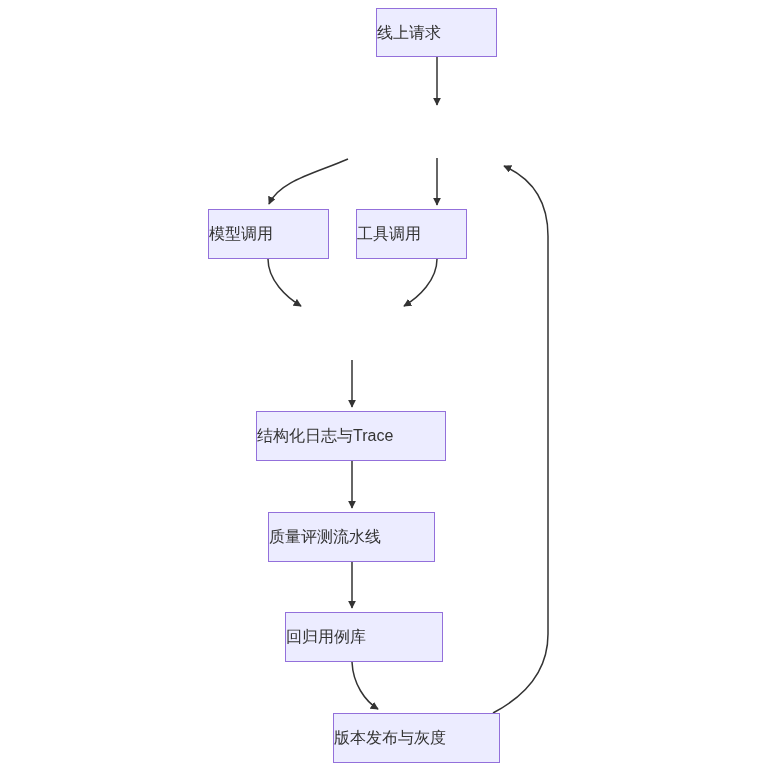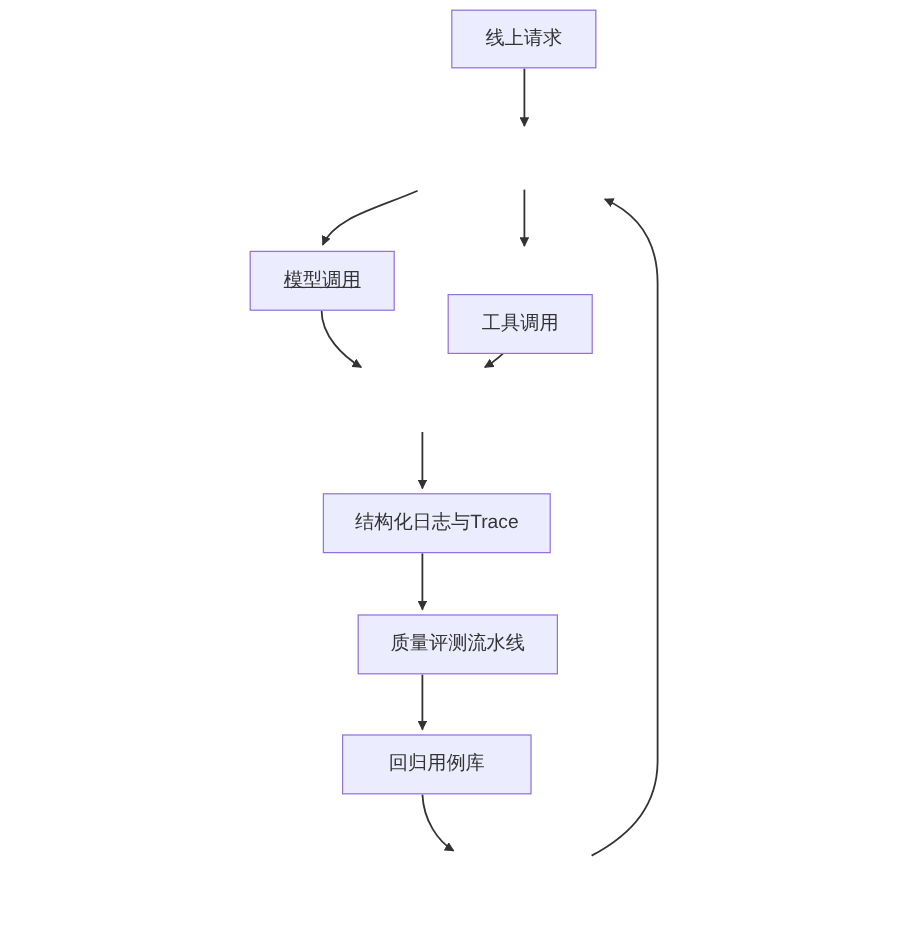--- a/index.html
+++ b/index.html
@@ -30,32 +30,31 @@
   .node {
     position: absolute;
     box-sizing: border-box;
     background: var(--node-fill, #ECECFF);
     border: 1px solid var(--node-border, #9370DB);
     color: var(--text-color, #333333);
     font-size: 16px;
     line-height: 1.2;
     display: flex;
     align-items: center;
-    justify-content: center;
     text-align: center;
     white-space: nowrap;
   }
   
   .n-online-request        { left: 376px; top:   8px; width: 121px; height: 49px; }
   .n-agent-orchestration   { left: 347px; top: 109px; width: 180px; height: 49px; }
-  .n-model-call            { left: 208px; top: 209px; width: 121px; height: 50px; text-decoration: underline; }
-  .n-tool-call             { left: 373px; top: 209px; width: 121px; height: 50px; margin-top: 36px; }
+  .n-model-call            { left: 208px; top: 209px; width: 121px; height: 50px; }
+  .n-tool-call             { left: 356px; top: 209px; width: 111px; height: 50px; }
   .n-response-generation   { left: 292px; top: 310px; width: 120px; height: 50px; }
-  .n-structured-logs-trace { left: 269px; top: 411px; width: 190px; height: 50px; }
-  .n-quality-eval-pipeline { left: 268px; top: 512px; width: 167px; height: 50px; margin-left: 30px; }
+  .n-structured-logs-trace { left: 256px; top: 411px; width: 190px; height: 50px; }
+  .n-quality-eval-pipeline { left: 268px; top: 512px; width: 167px; height: 50px; }
   .n-regression-cases      { left: 285px; top: 612px; width: 158px; height: 50px; }
   .n-release-canary        { left: 333px; top: 713px; width: 167px; height: 50px; }
 </style>
 </head>
 <body>
 
 <div class="canvas">
 
   <svg class="edges-layer" width="760" height="781" viewBox="0 0 760 781" xmlns="http://www.w3.org/2000/svg">
     <defs>
@@ -104,14 +103,17 @@
   </div>
 
   <div class="node n-quality-eval-pipeline">
     <span>质量评测流水线</span>
   </div>
 
   <div class="node n-regression-cases">
     <span>回归用例库</span>
   </div>
 
+  <div class="node n-release-canary">
+    <span>版本发布与灰度</span>
+  </div>
 
 </div>
 
 </body></html>

